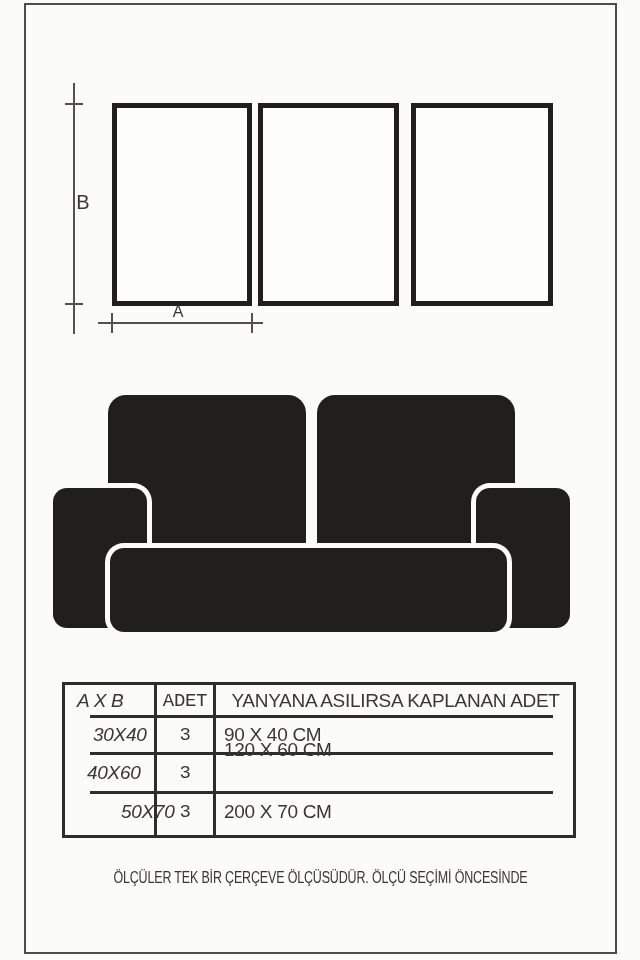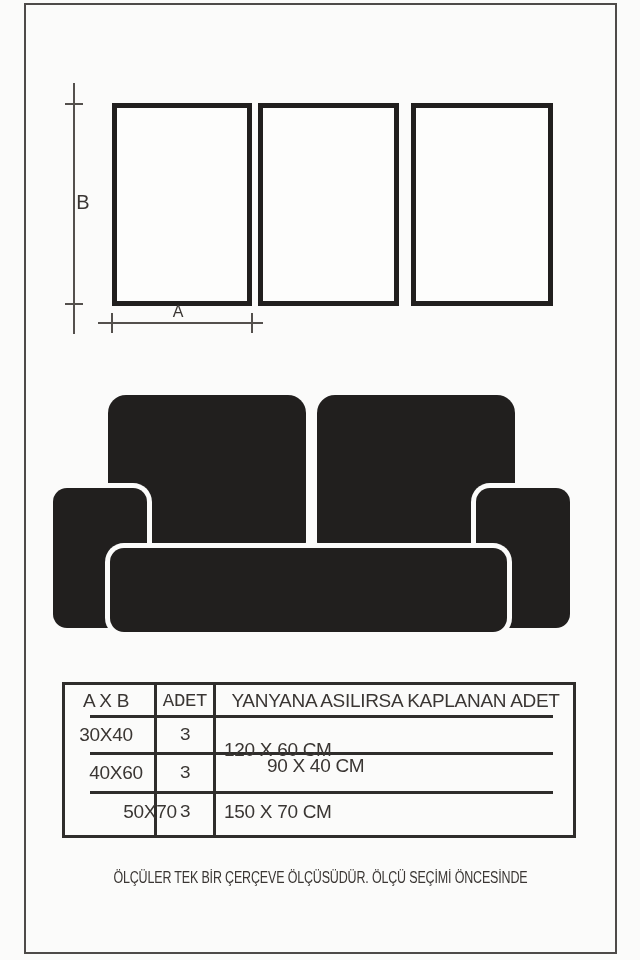--- a/index.html
+++ b/index.html
@@ -30,21 +30,21 @@
   .seat{width:397px;height:84px;border-radius:14px;z-index:3;box-shadow:0 0 0 5px #fbfbfa;}
 
   
   .tbl-border{left:62px;top:682px;width:508px;height:150px;border:3px solid #2f2d2b;}
   .tbl-vline{width:3px;top:682px;height:156px;background:#2f2d2b;}
   .tbl-hline{left:90px;width:463px;height:3px;background:#2f2d2b;}
   .cell{
     font-size:19px;line-height:24px;letter-spacing:-0.3px;
     color:#3a3633;white-space:nowrap;
   }
-  .c1{left:62px;width:88px;text-align:center;}
+  .c1{left:77px;width:88px;text-align:left;font-style:italic;}
   .c2{left:156px;width:58px;text-align:center;font-family:Liberation Mono, monospace;}
   .c3h{left:215px;width:361px;text-align:center;}
   .c3{left:224px;width:340px;text-align:left;}
 
   
   .footer{left:24px;top:866px;width:593px;text-align:center;}
   .footer .line{line-height:23px;font-size:16px;color:#3a3633;white-space:nowrap;}
   .cond{display:inline-block;transform:scaleX(0.78);transform-origin:50% 50%;letter-spacing:-0.2px;}
 </style>
 </head>
@@ -83,30 +83,30 @@
     <div class="abs tbl-vline" style="left:154px;"></div>
     <div class="abs tbl-vline" style="left:213px;"></div>
     <div class="abs tbl-hline" style="top:715px;"></div>
     <div class="abs tbl-hline" style="top:752px;"></div>
     <div class="abs tbl-hline" style="top:791px;"></div>
 
     <div class="abs cell c1" style="top:689px;">A X B</div>
     <div class="abs cell c2" style="top:689px;">ADET</div>
     <div class="abs cell c3h" style="top:689px;">YANYANA ASILIRSA KAPLANAN ADET</div>
 
-    <div class="abs cell c1" style="top:723px;">30X40</div>
+    <div class="abs cell c1" style="top:723px;margin-left:16px;">30X40</div>
     <div class="abs cell c2" style="top:723px;">3</div>
-    <div class="abs cell c3" style="top:754px;margin-left:43px;">90 X 40 CM</div>
+    <div class="abs cell c3" style="top:723px;">90 X 40 CM</div>
 
     <div class="abs cell c1" style="top:761px;margin-left:10px;">40X60</div>
     <div class="abs cell c2" style="top:761px;">3</div>
     <div class="abs cell c3" style="top:738px;">120 X 60 CM</div>
 
     <div class="abs cell c1" style="top:800px;padding-left:44px;">50X70</div>
     <div class="abs cell c2" style="top:800px;">3</div>
-    <div class="abs cell c3" style="top:800px;">150 X 70 CM</div>
+    <div class="abs cell c3" style="top:800px;">200 X 70 CM</div>
   </div>
 
   <div class="abs footer">
     <div class="line"><span class="cond">ÖLÇÜLER TEK BİR ÇERÇEVE ÖLÇÜSÜDÜR. ÖLÇÜ SEÇİMİ ÖNCESİNDE</span></div>
   </div>
 
 </div>
 
 </body></html>

